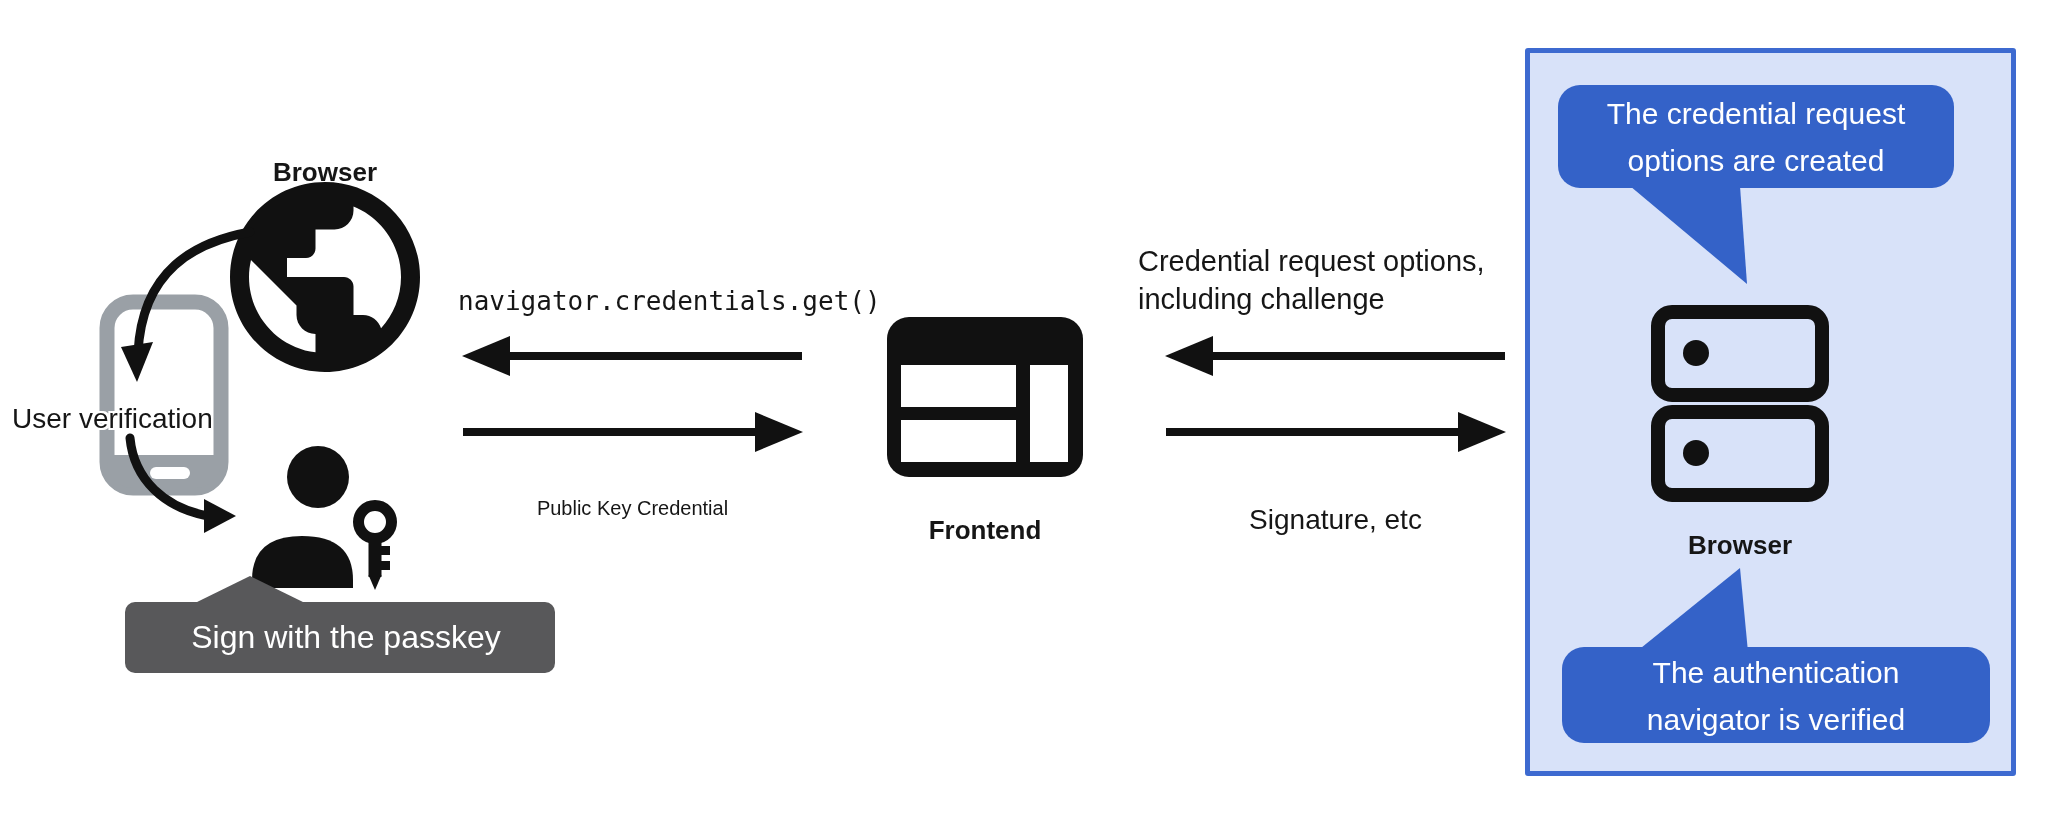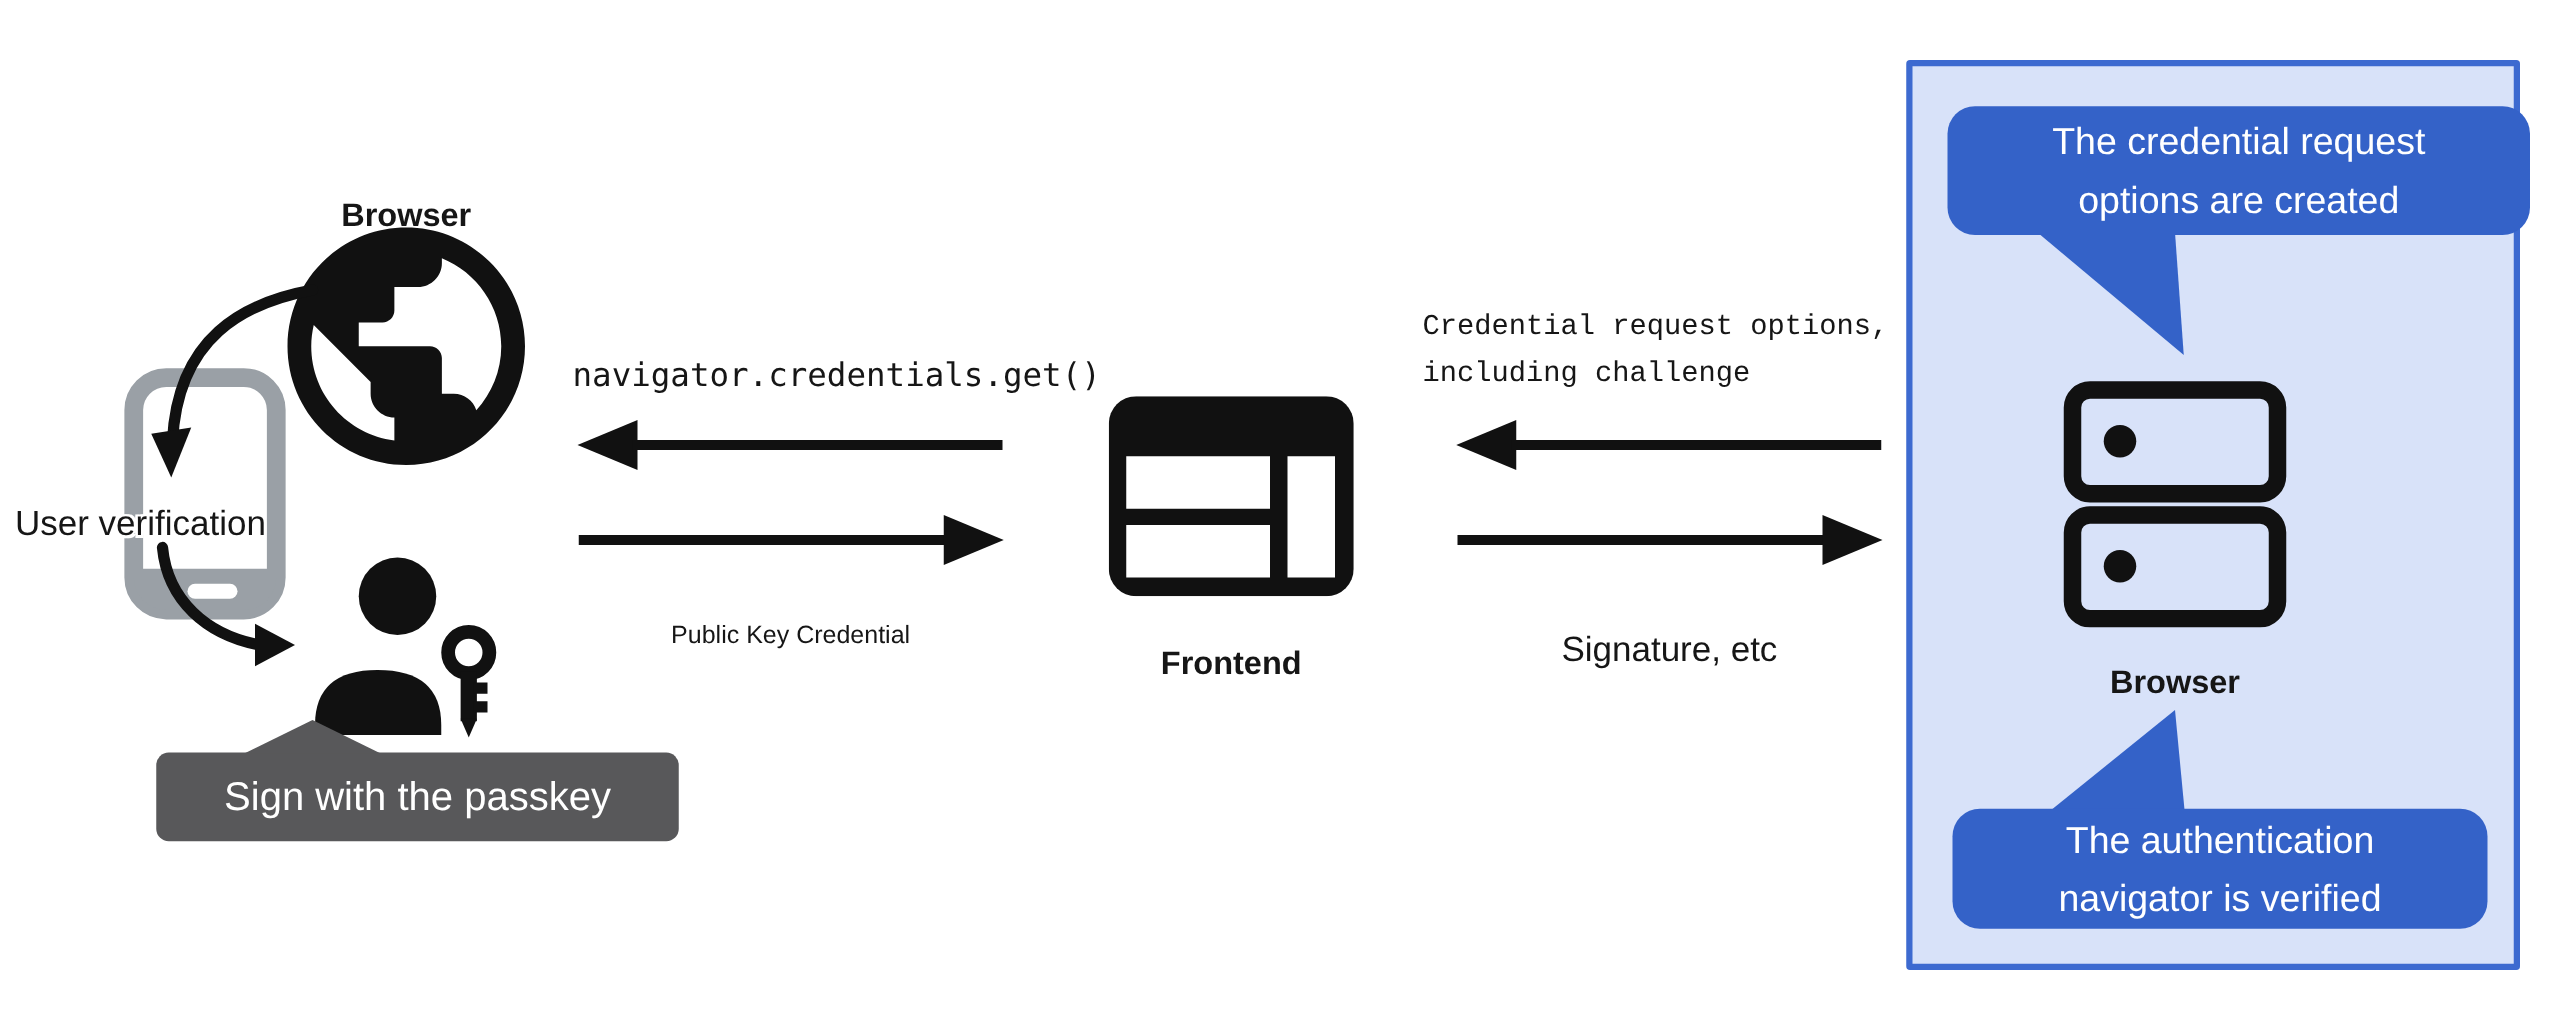--- a/index.html
+++ b/index.html
@@ -14,38 +14,39 @@
   .mono{font-family:"DejaVu Sans Mono","Liberation Mono",monospace;}
   .halo{
     text-shadow:-2px 0 0 #fff,2px 0 0 #fff,0 -2px 0 #fff,0 2px 0 #fff,
                 -2px -2px 0 #fff,2px 2px 0 #fff,-2px 2px 0 #fff,2px -2px 0 #fff;
   }
   
   .tooltip{
     background:#58585a;border-radius:10px;color:#ffffff;
     display:flex;align-items:center;justify-content:center;
     font-size:32px;
+    padding-left:12px;
   }
   .tooltip::before{
     content:"";position:absolute;top:-26px;left:70px;width:0;height:0;
     border-left:55px solid transparent;border-right:55px solid transparent;
     border-bottom:27px solid #58585a;
   }
   
   .panel{
     background:#d8e2f9;border:5px solid #3d6ad0;border-radius:3px;
     box-sizing:border-box;
   }
   .bubble{
     position:absolute;background:#3462c8;border-radius:22px;color:#ffffff;
     display:flex;flex-direction:column;align-items:center;justify-content:center;
     font-size:30px;line-height:47px;text-align:center;
   }
   .bubble span{display:block;}
-  .two-line{font-size:23px;line-height:38px;font-family:Liberation Mono, monospace;}
+  .two-line{font-size:29px;line-height:38px;}
 </style>
 </head>
 <body>
 
 <div class="canvas">
 
   <div class="abs lbl bold center" style="left:230px;top:141px;width:190px;font-size:26px;">Browser</div>
 
   <svg class="abs" style="left:211px;top:163px;" width="228" height="228" viewBox="0 0 24 24" aria-hidden="true">
     <path fill="#111111" d="M12 2C6.48 2 2 6.48 2 12s4.48 10 10 10 10-4.48 10-10S17.52 2 12 2zm-1 17.93c-3.95-.49-7-3.85-7-7.93 0-.62.08-1.21.21-1.79L9 15v1c0 1.1.9 2 2 2v1.93zm6.9-2.54c-.26-.81-1-1.39-1.9-1.39h-1v-3c0-.55-.45-1-1-1H8v-2h2c.55 0 1-.45 1-1V7h2c1.1 0 2-.9 2-2v-.41c2.93 1.19 5 4.06 5 7.41 0 2.08-.8 3.97-2.1 5.39z"></path>
@@ -116,21 +117,21 @@
 
   <svg class="abs" style="left:1163px;top:409px;" width="345" height="46" viewBox="0 0 345 46" aria-hidden="true">
     <rect x="3" y="19" width="296" height="8" fill="#111111"></rect>
     <polygon points="343,23 295,3 295,43" fill="#111111"></polygon>
   </svg>
 
   <div class="abs lbl center" style="left:1163px;top:488px;width:345px;font-size:28px;">Signature, etc</div>
 
   <div class="abs panel" style="left:1525px;top:48px;width:491px;height:728px;">
 
-    <div class="bubble" style="left:28px;top:32px;width:466px;height:103px;">
+    <div class="bubble" style="left:28px;top:32px;width:396px;height:103px;">
       <span>The credential request</span>
       <span>options are created</span>
     </div>
     <svg class="abs" style="left:90px;top:129px;" width="135" height="110" viewBox="0 0 135 110" aria-hidden="true">
       <polygon points="10,4 120,4 127,102" fill="#3462c8"></polygon>
     </svg>
 
     <svg class="abs" style="left:115px;top:249px;" width="190" height="200" viewBox="0 0 190 200" aria-hidden="true">
       <rect x="13" y="10" width="164" height="83" rx="14" fill="none" stroke="#111111" stroke-width="14"></rect>
       <circle cx="51" cy="51" r="13" fill="#111111"></circle>

